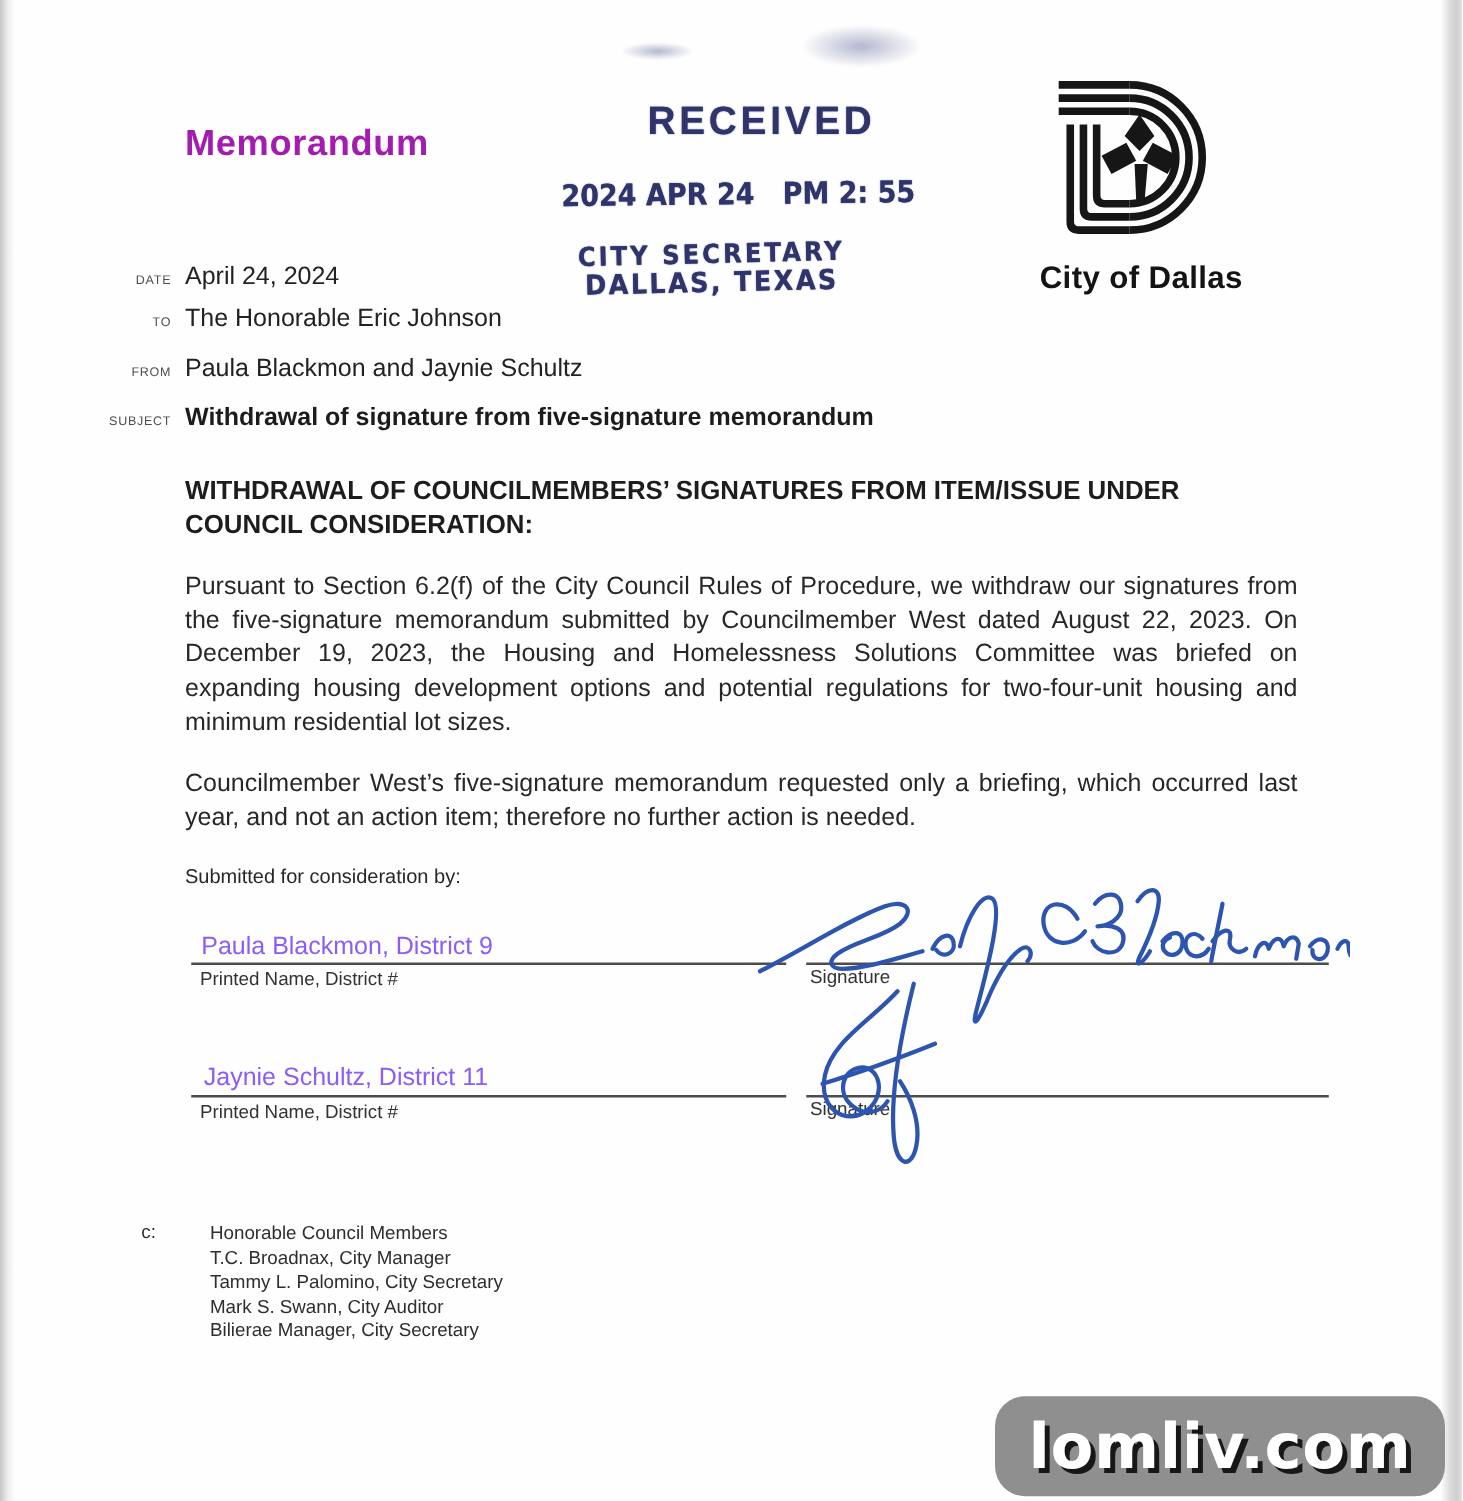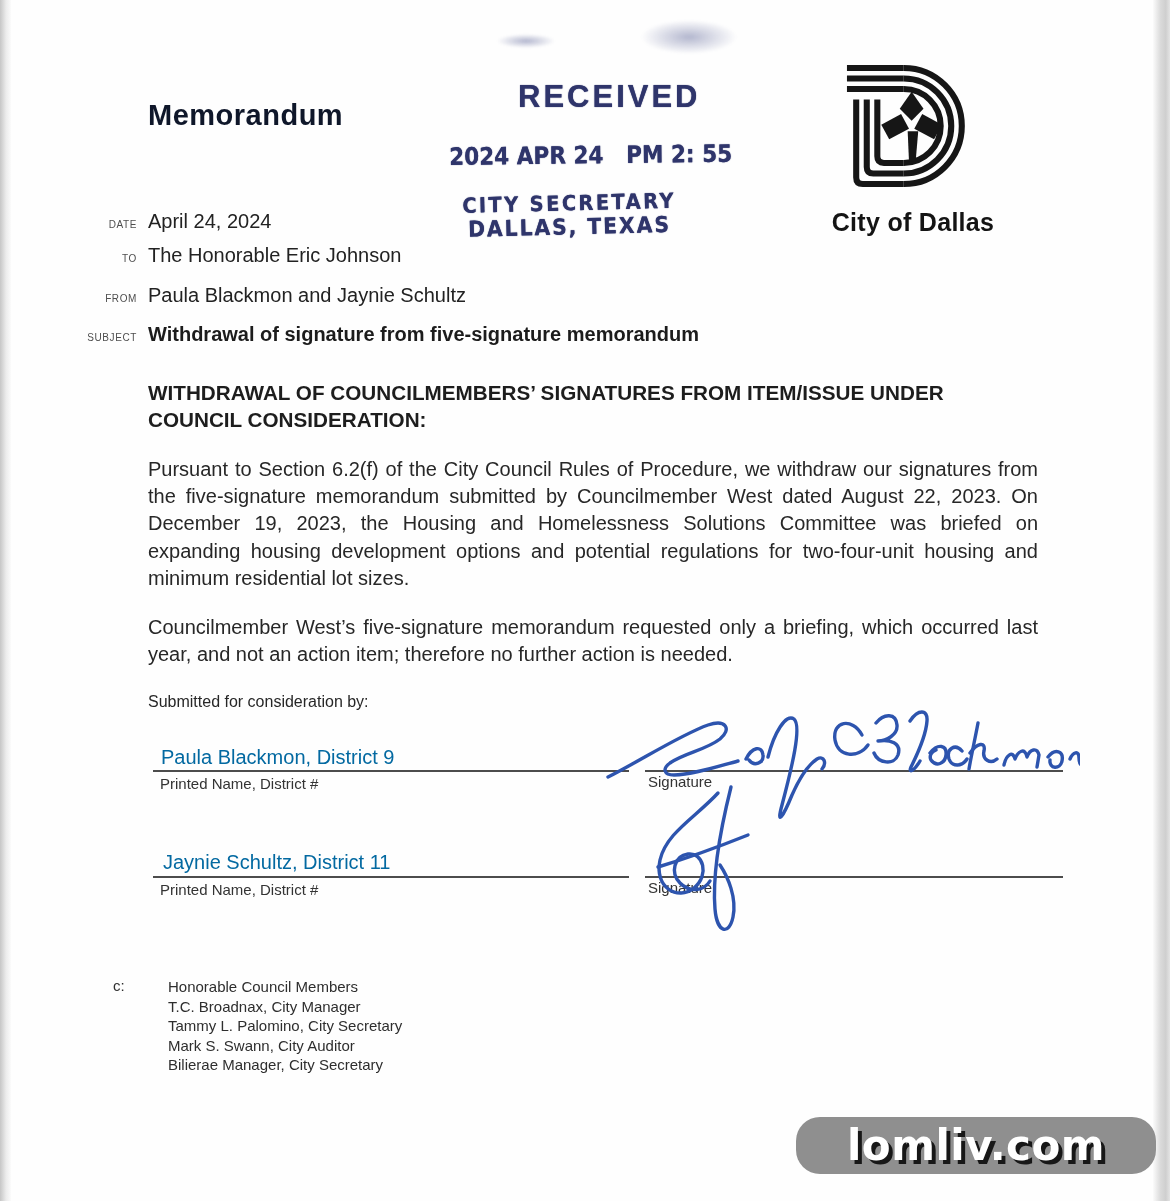--- a/index.html
+++ b/index.html
@@ -16,21 +16,21 @@
   .edge-left {
     position: absolute; left: 0; top: 0; width: 11px; height: 100%;
     background: linear-gradient(to right, #c6c6c6, #ececec 55%, #fbfbfb);
   }
   .edge-right {
     position: absolute; right: 0; top: 0; width: 17px; height: 100%;
     background: linear-gradient(to right, #fbfbfb, #dadada 45%, #cfcfcf 75%, #e4e4e4);
   }
   .memo-title {
     position: absolute; left: 148px; top: 99px;
-    font-size: 29px; font-weight: bold; letter-spacing: 0.5px; color: #0f172a;
+    font-size: 29px; font-weight: bold; letter-spacing: 0.5px; color: #a21caf;
   }
   
   .stamp { color: #2f356b; }
   .stamp-smudge {
     position: absolute; border-radius: 50%;
     background: radial-gradient(closest-side, rgba(90,98,150,0.45), rgba(90,98,150,0.0));
     filter: blur(1px);
   }
   .stamp-received {
     position: absolute; left: 479px; top: 79px;
@@ -76,34 +76,34 @@
     font-size: 21px; font-weight: bold; color: #1d1d1d; line-height: 27px;
     transform: scaleX(0.985); transform-origin: left top; letter-spacing: 0px;
   }
   .para {
     position: absolute; left: 148px; width: 890px;
     font-size: 20px; line-height: 27.2px; color: #272727;
     text-align: justify;
   }
   .submitted { position: absolute; left: 148px; top: 693px; font-size: 16px; color: #272727; }
   
-  .printed-name { position: absolute; font-size: 20px; color: #0369a1; }
+  .printed-name { position: absolute; font-size: 20px; color: #8b5cf6; }
   .sig-rule { position: absolute; height: 2px; background: #4c4c4c; }
   .sig-caption { position: absolute; font-size: 15px; color: #333; }
   .ink { position: absolute; left: 600px; top: 695px; }
   
   .cc-label { position: absolute; left: 113px; top: 977px; font-size: 15px; color: #2e2e2e; }
   .cc-list { position: absolute; left: 168px; top: 977px; font-size: 15px; line-height: 19.6px; color: #2e2e2e; }
   
   .watermark {
-    position: absolute; left: 796px; top: 1117px; width: 360px; height: 57px;
+    position: absolute; left: 796px; top: 1117px; width: 360px; height: 80px;
     background: #8f8f8f; border-radius: 24px;
     display: flex; align-items: center; justify-content: center;
     font-family: "DejaVu Sans", sans-serif;
-    font-size: 42px; font-weight: bold; color: #ffffff; letter-spacing: 0.5px;
+    font-size: 50px; font-weight: bold; color: #ffffff; letter-spacing: 0.5px;
     text-shadow: 4px 4px 0 #171717;
   }
 </style>
 </head>
 <body>
 
 <div id="page">
   <div class="edge-left"></div>
   <div class="edge-right"></div>
 

